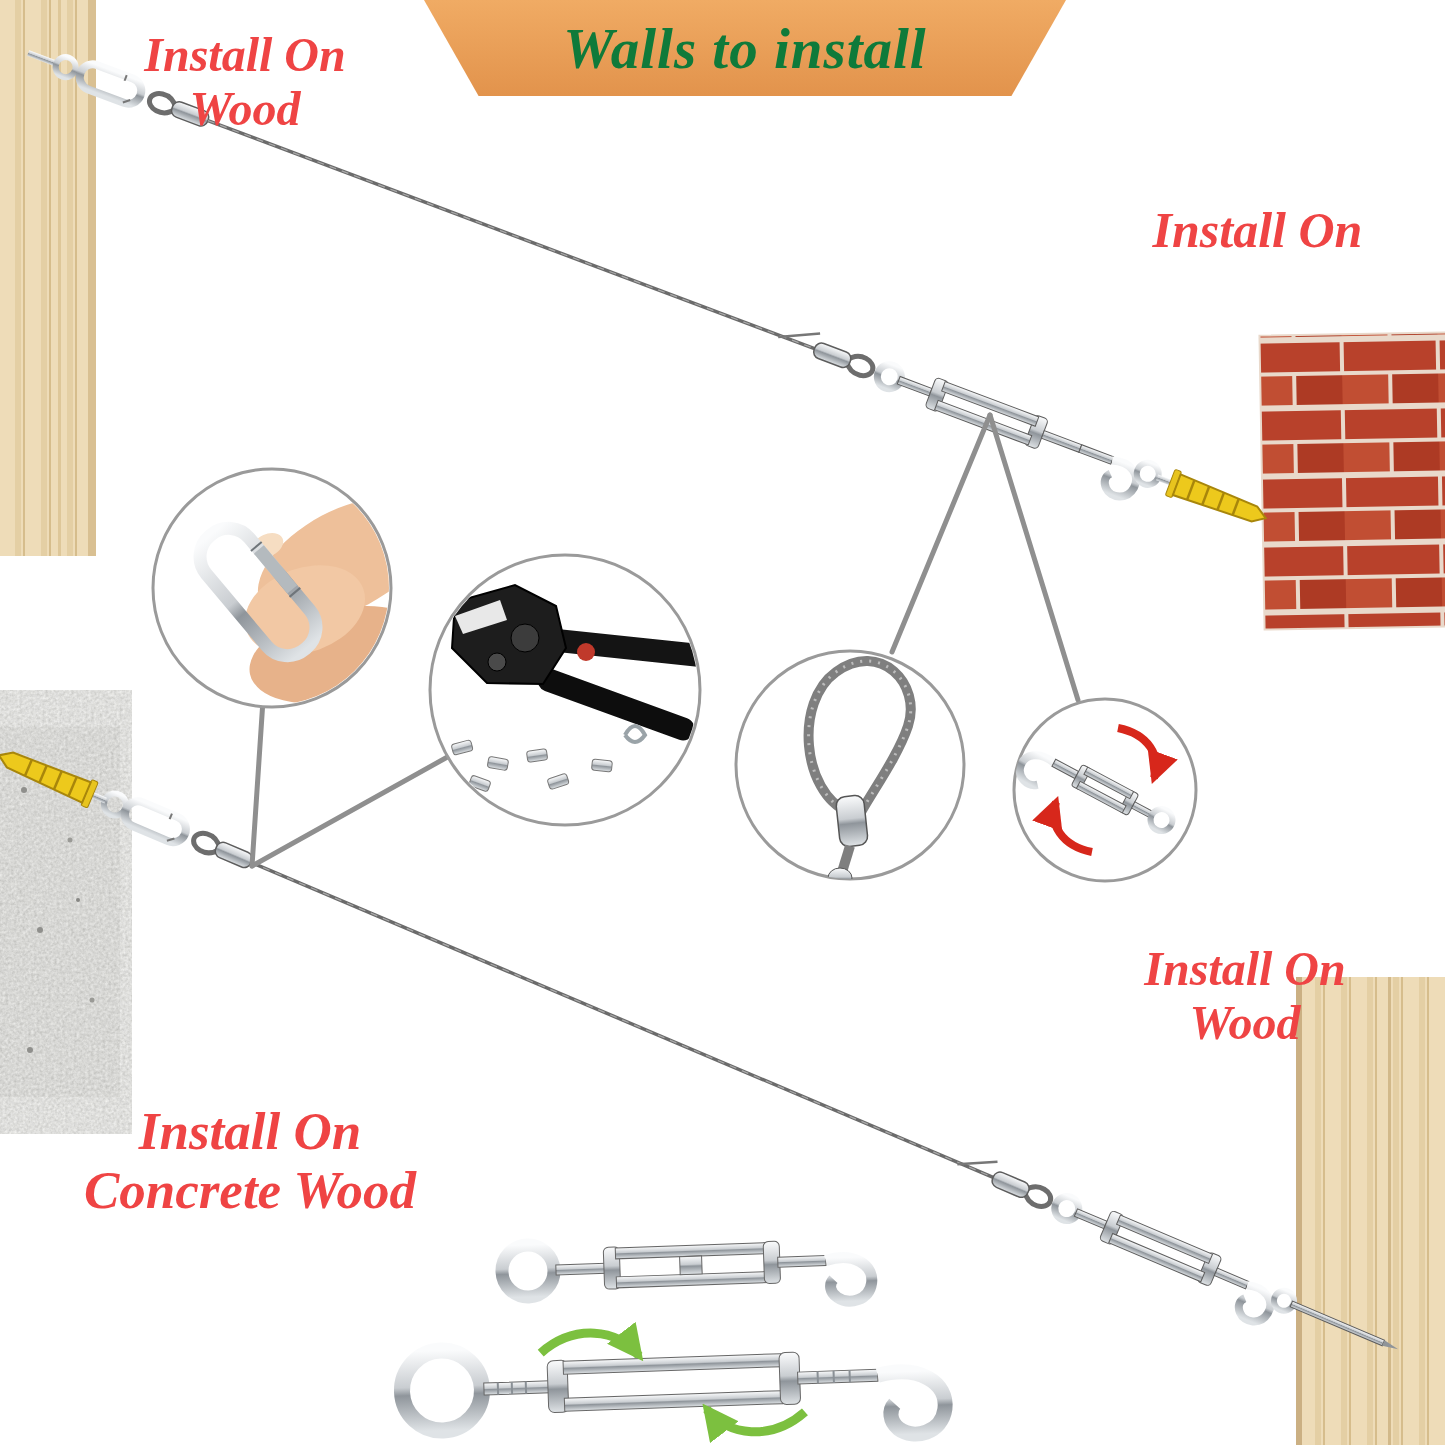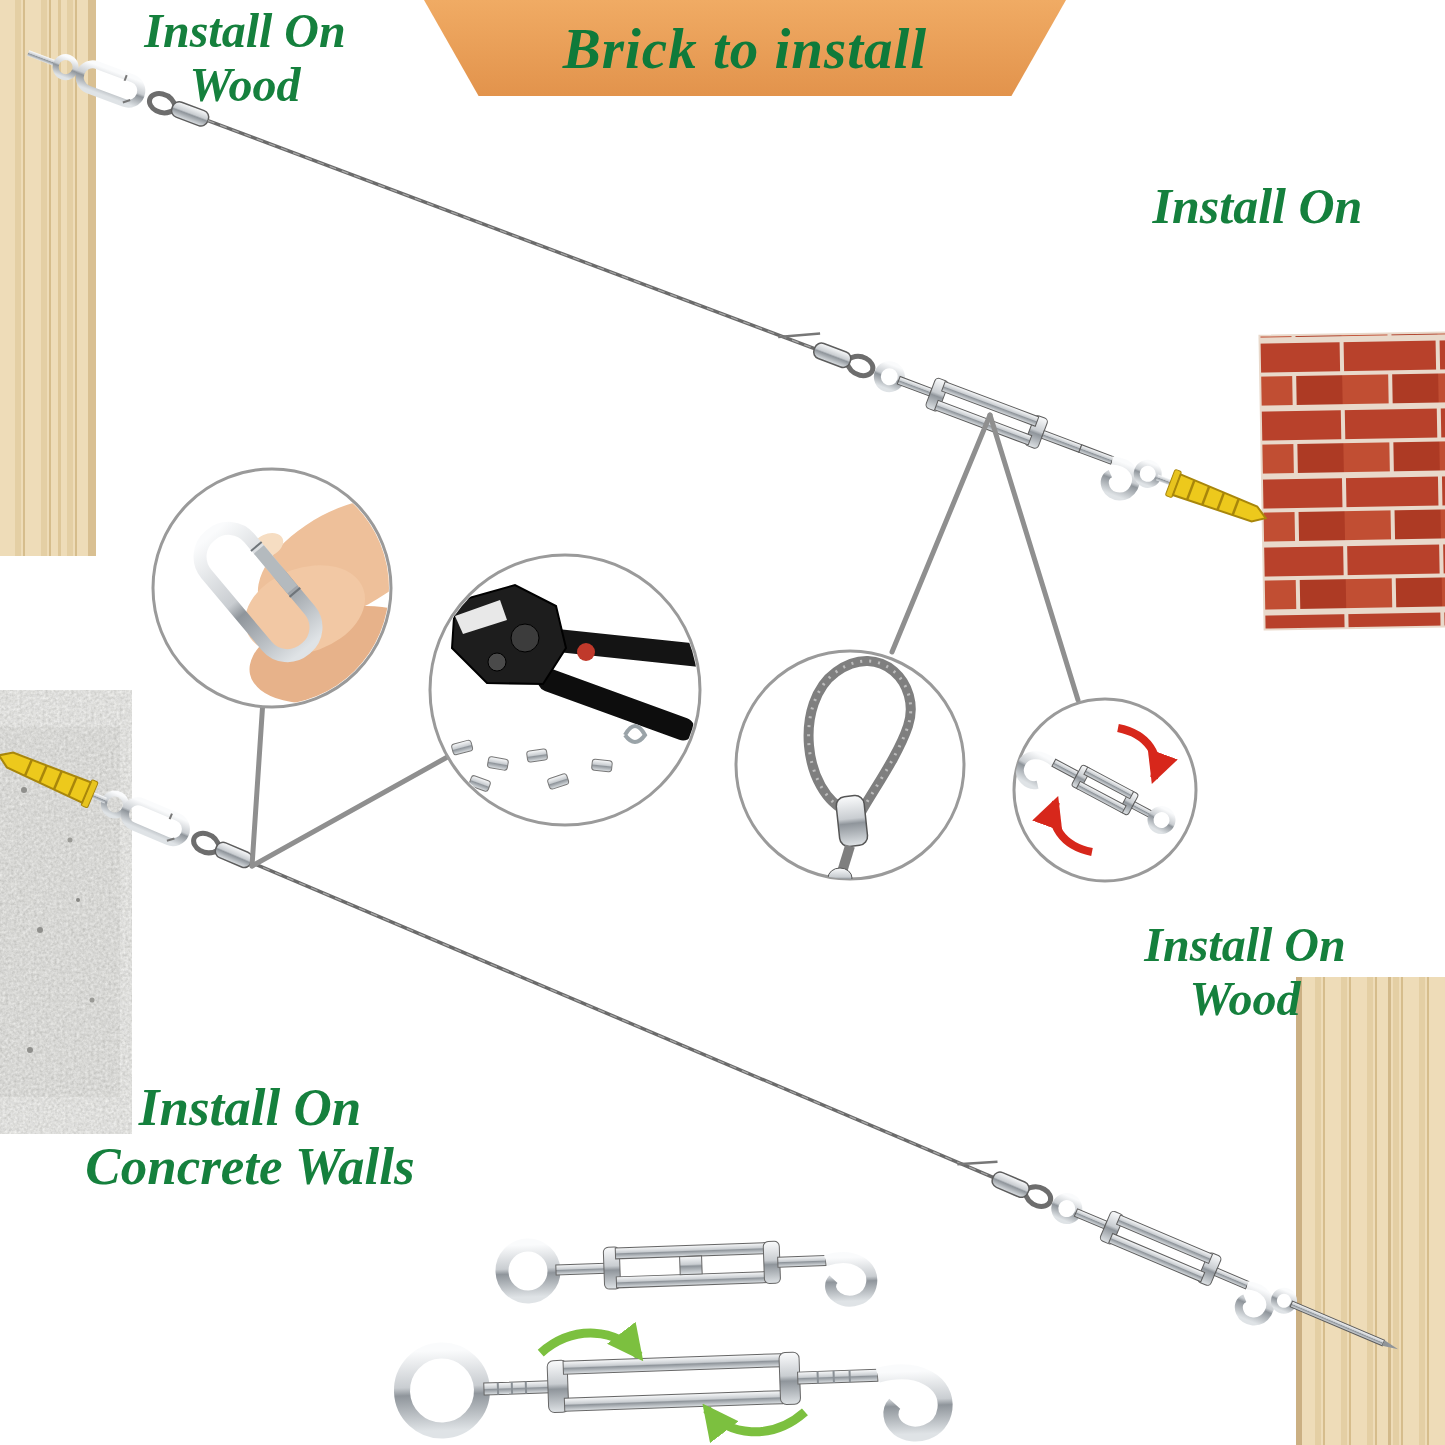--- a/index.html
+++ b/index.html
@@ -11,21 +11,21 @@
   .banner{
     position:absolute;left:424px;top:0;width:642px;height:96px;
     background:linear-gradient(#f0ab64,#e2934c);
     clip-path:polygon(0 0,100% 0,91.5% 100%,8.5% 100%);
     display:flex;align-items:center;justify-content:center;
     font-size:57px;font-weight:700;font-style:italic;color:#0f7a3a;
     letter-spacing:1px;
   }
   .lbl{
     position:absolute;text-align:center;font-weight:700;font-style:italic;
-    color:#15803d;line-height:1.12;
+    color:#ef4444;line-height:1.12;margin-top:24px;
   }
   .lbl div{white-space:nowrap;}
   .lbl-wood-top{left:85px;top:4px;width:320px;font-size:48px;}
   .lbl-brick{left:1070px;top:178px;width:375px;font-size:50px;}
   .lbl-wood-right{left:1075px;top:918px;width:340px;font-size:48px;}
   .lbl-concrete{left:0px;top:1078px;width:500px;font-size:53px;}
 </style>
 </head>
 <body>
 
@@ -269,32 +269,32 @@
       <line x1="418" y1="-6" x2="418" y2="6" stroke="#8a9096" stroke-width="2"></line>
       <line x1="434" y1="-6" x2="434" y2="6" stroke="#8a9096" stroke-width="2"></line>
       <line x1="450" y1="-6" x2="450" y2="6" stroke="#8a9096" stroke-width="2"></line>
       <path d="M478 0 C520 -10 548 10 544 36 C540 60 512 66 497 54 C488 46 488 35 494 29" fill="none" stroke="url(#met)" stroke-width="15"></path>
       <path d="M142 -34 C176 -62 220 -56 240 -28" fill="none" stroke="#7cc03f" stroke-width="9" marker-end="url(#arrG)"></path>
       <path d="M404 34 C370 62 326 56 306 28" fill="none" stroke="#7cc03f" stroke-width="9" marker-end="url(#arrG)"></path>
     </g>
   </svg>
 
   <div class="banner">
-    <span>Brick to install</span>
+    <span>Walls to install</span>
   </div>
 
   <div class="lbl lbl-wood-top">
     <div>Install On</div>
     <div>Wood</div>
   </div>
   <div class="lbl lbl-brick">
     <div>Install On</div>
   </div>
   <div class="lbl lbl-wood-right">
     <div>Install On</div>
     <div>Wood</div>
   </div>
   <div class="lbl lbl-concrete">
     <div>Install On</div>
-    <div>Concrete Walls</div>
+    <div>Concrete Wood</div>
   </div>
 
 </div>
 
 </body></html>

